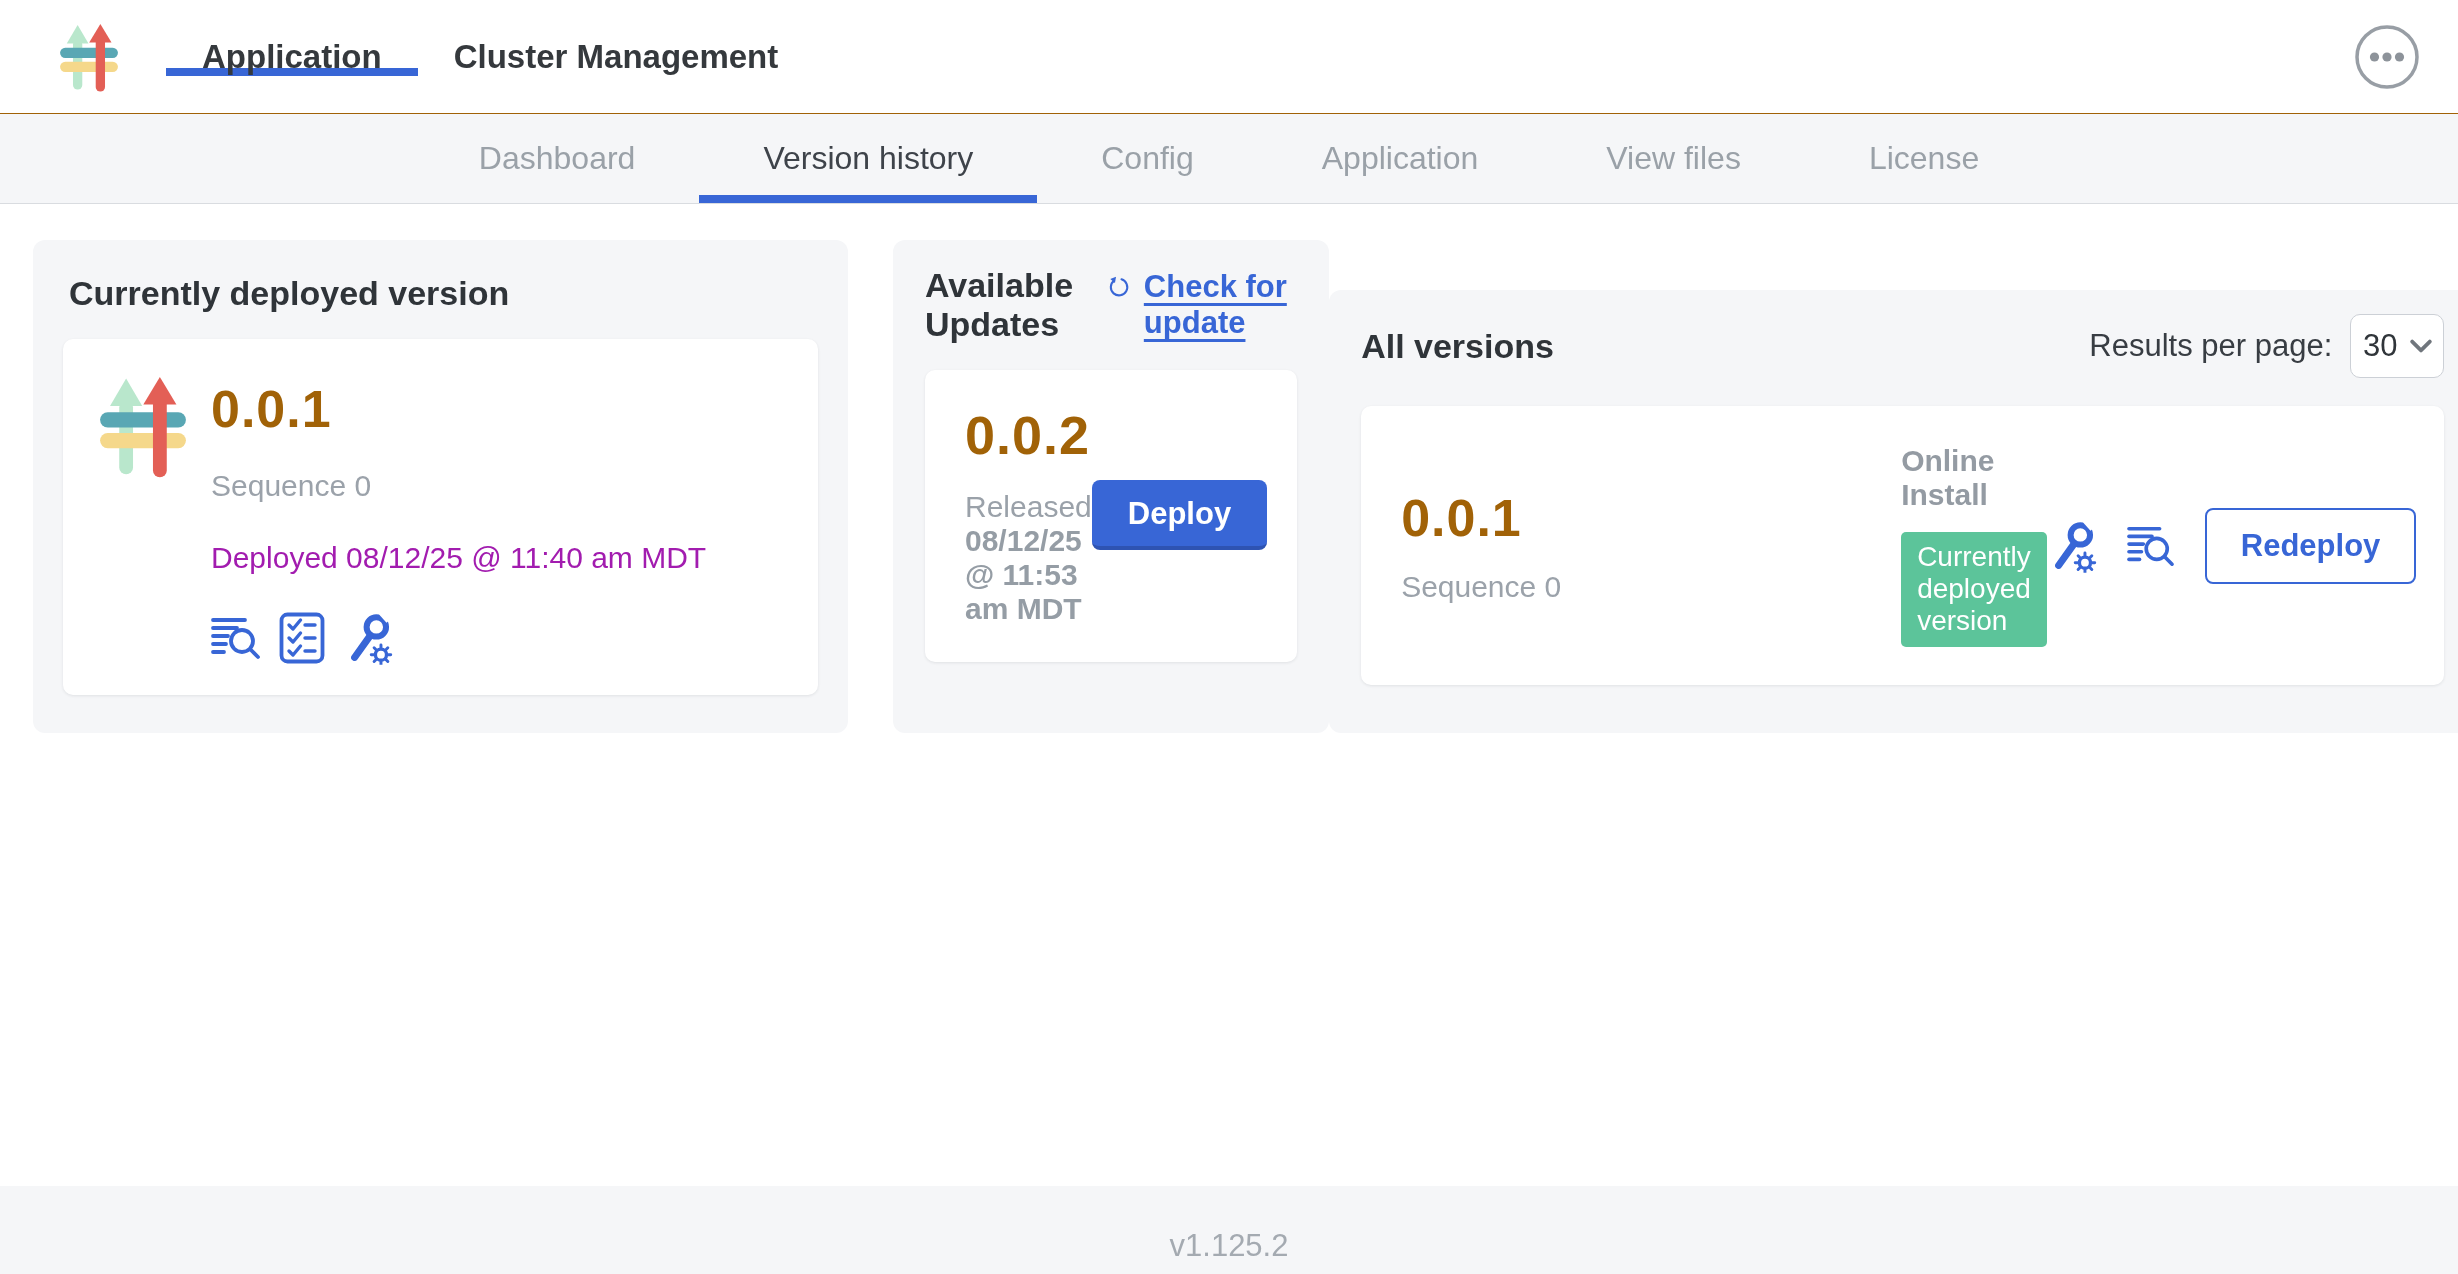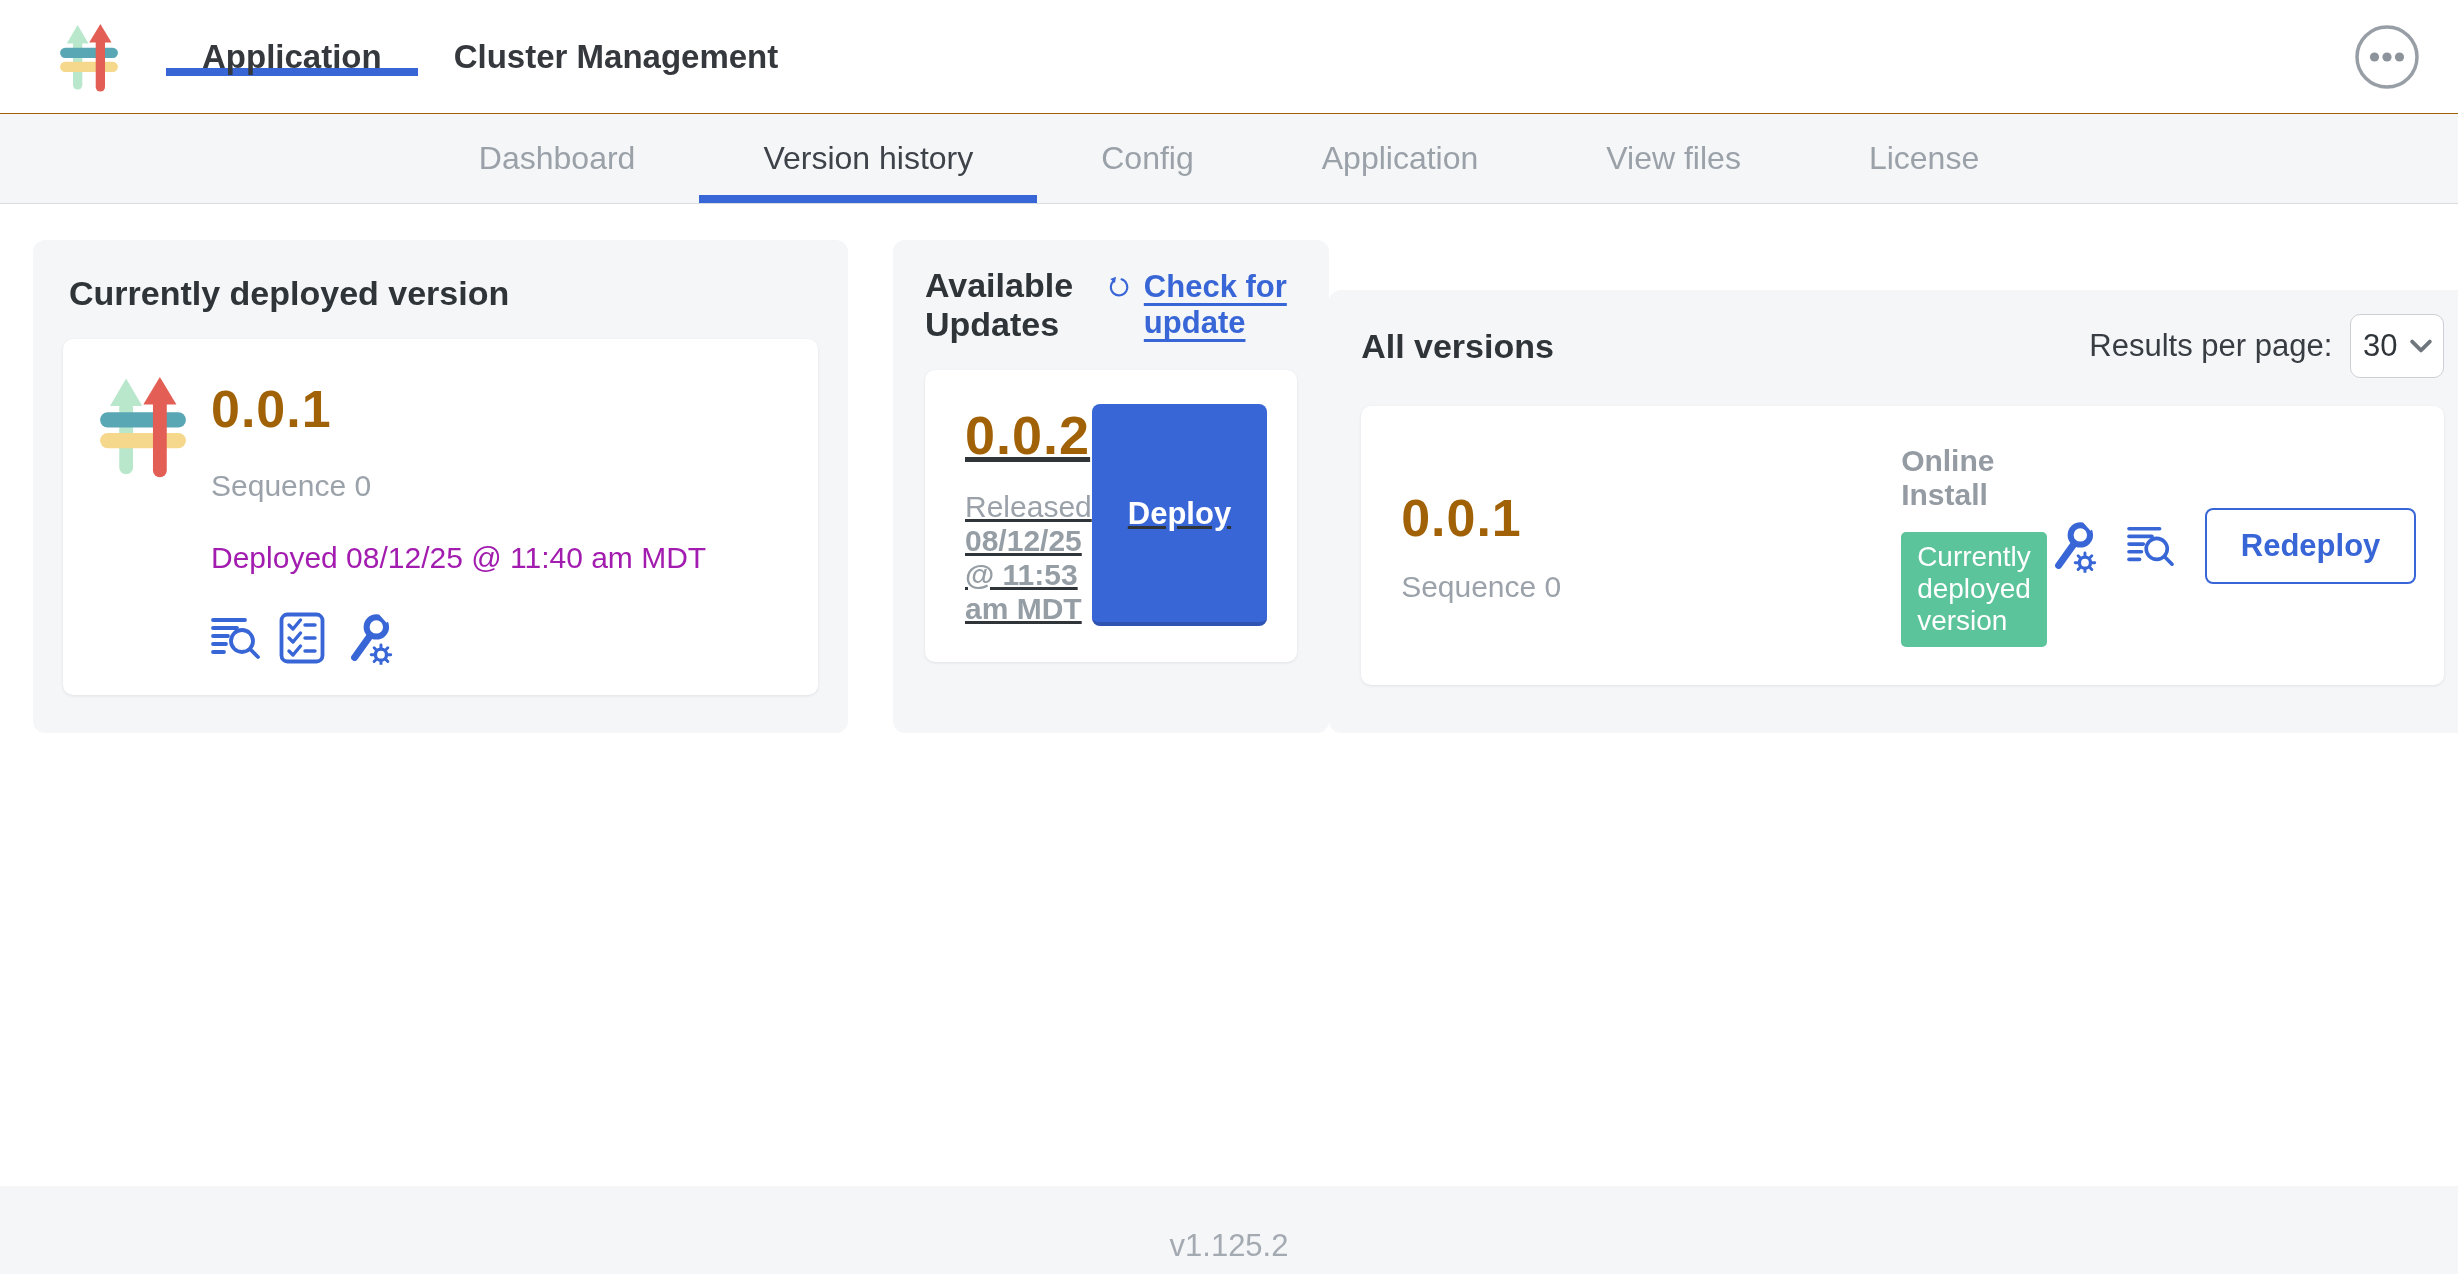--- a/index.html
+++ b/index.html
@@ -58,21 +58,21 @@
 
   
   .right-col { flex:1; display:flex; }
   .updates-card { padding:26px 32px 34px; }
   .card-header { display:flex; align-items:center; justify-content:space-between; }
   .check-link {
     display:flex; gap:14px; color:var(--accent,#3866d6);
     font-size:31px; font-weight:700; cursor:pointer; text-decoration:none;
   }
   .check-link .link-text { text-decoration:underline; text-underline-offset:6px; }
-  .update-row { margin-top:26px; padding:34px 30px 36px 40px; display:flex; justify-content:space-between;text-decoration:underline; }
+  .update-row { margin-top:26px; padding:34px 30px 36px 40px; display:flex; align-items:center; justify-content:space-between; }
   .update-row .version-lg { font-size:54px; }
   .released-line { margin-top:24px; font-size:30px; color:#9aa1a9; }
   .released-line b { font-weight:700; color:#959da5; }
   .btn-primary {
     background:var(--accent,#3866d6); color:#fff; font-size:31px; font-weight:700;
     font-family:inherit; border:none; border-bottom:4px solid #2e53b2; border-radius:8px;
     padding:16px 36px 14px; cursor:pointer;
   }
 
   .versions-card { margin-top:50px; padding:24px 32px 40px; }

